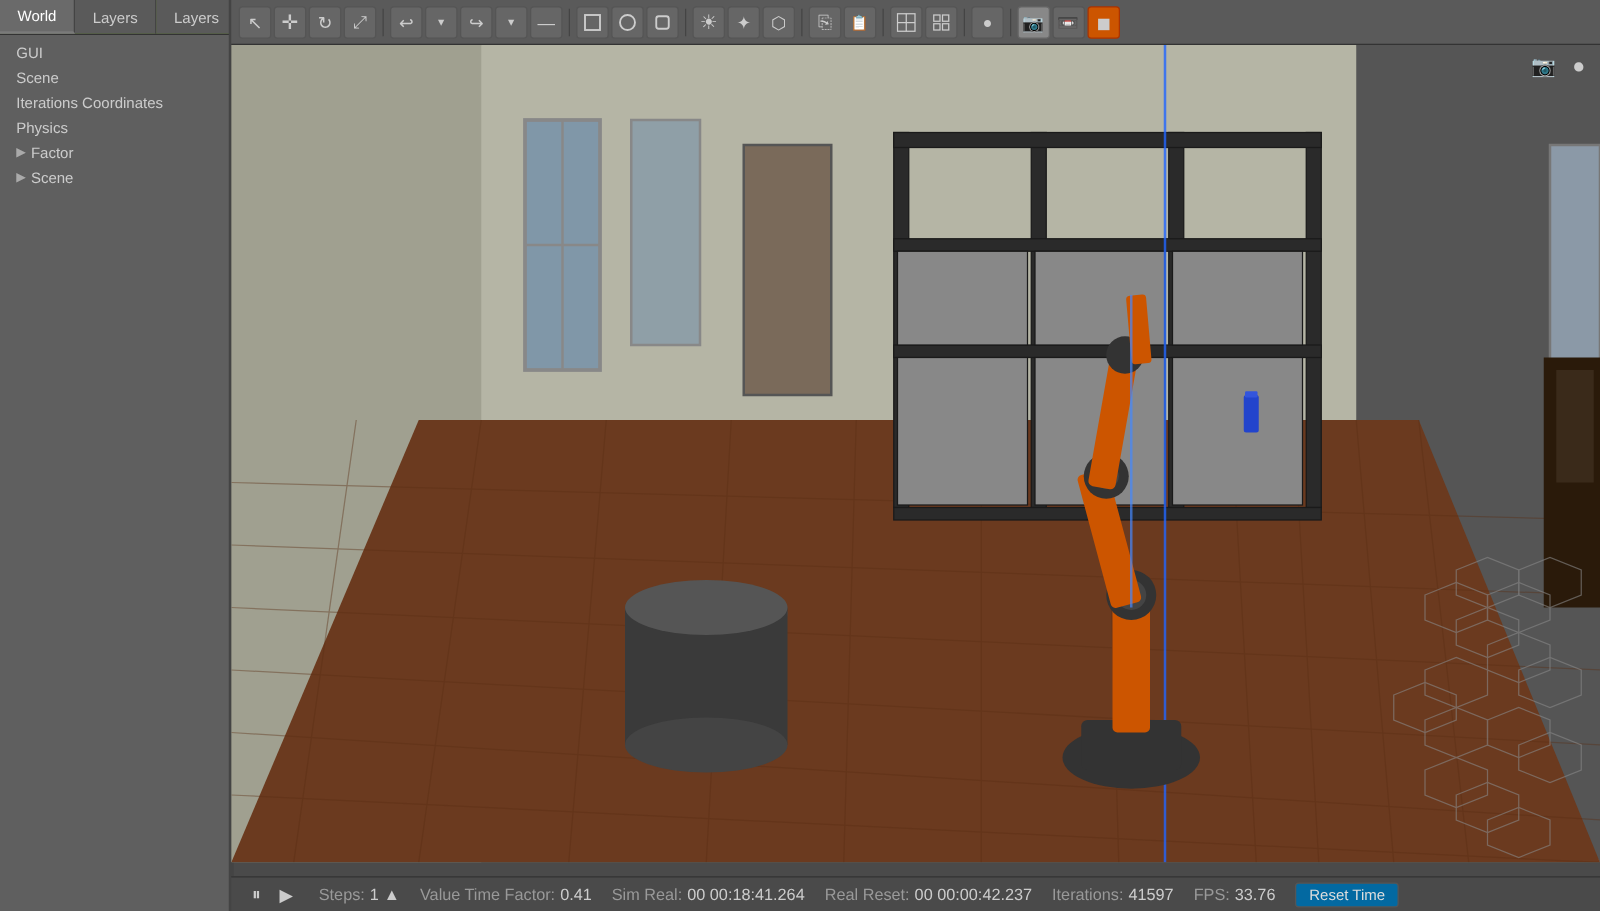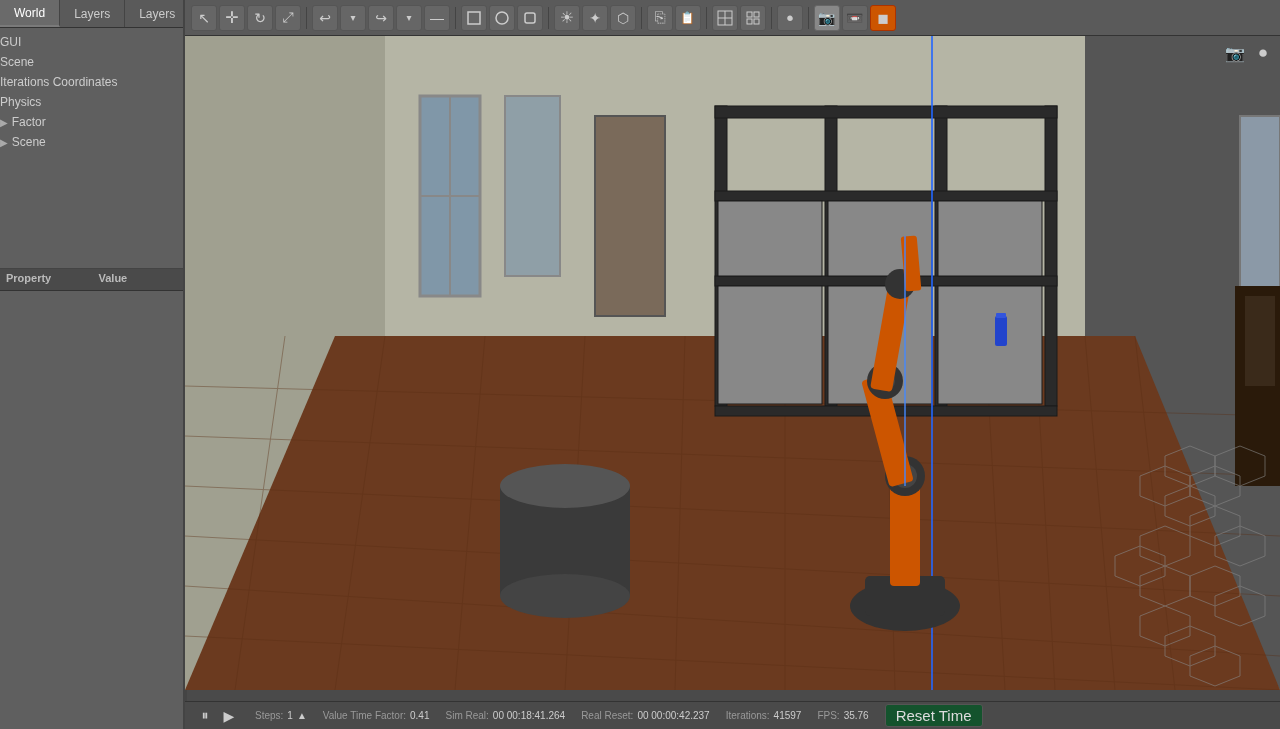--- a/index.html
+++ b/index.html
@@ -36,21 +36,21 @@
       width: 185px; height: 729px;
       background: #5f5f5f;
       display: flex; flex-direction: column;
     }
     .left-panel-content {
       margin-top: 28px;
       flex: 1;
       padding: 4px 0;
     }
     .menu-item {
-      padding: 3px 0;
+      padding: 3px 13px;
       cursor: pointer;
       display: flex; align-items: center;
       color: #ccc;
       font-size: 12px;
     }
     .menu-item .arrow {
       margin-right: 4px;
       font-size: 10px;
       color: #aaa;
     }
@@ -134,31 +134,31 @@
       background: #4a4a4a;
       display: flex;
       align-items: center;
       padding: 0 10px;
       gap: 16px;
       border-top: 1px solid #333;
       z-index: 10;
     }
     .status-item {
       display: flex; gap: 4px; align-items: center;
-      font-size: 10px; color: #ccc;
+      font-size: 13px; color: #ccc;
     }
     .status-label { color: #999; }
     .status-btn {
       padding: 2px 10px;
-      background: #14532d;
+      background: #0369a1;
       border: 1px solid #555;
       border-radius: 3px;
       cursor: pointer;
       color: #ddd;
-      font-size: 15px;
+      font-size: 12px;
     }
 
     
     .play-controls {
       display: flex; gap: 4px; align-items: center;
     }
     .play-btn {
       width: 20px; height: 20px;
       background: none;
       border: none;
@@ -215,26 +215,20 @@
     <div class="menu-item">
       <span class="arrow">▶</span>
       <span>Factor</span>
     </div>
     <div class="menu-item">
       <span class="arrow">▶</span>
       <span>Scene</span>
     </div>
   </div>
 
-  <div class="property-panel">
-    <div class="property-header">
-      <div class="property-col">Property</div>
-      <div class="property-col">Value</div>
-    </div>
-  </div>
 </div>
 
 <div class="resize-handle"></div>
 
 <div class="toolbar">
 
   <div class="toolbar-btn" title="Select">↖</div>
   <div class="toolbar-btn" title="Translate" style="font-size:16px;">✛</div>
   <div class="toolbar-btn" title="Rotate">↻</div>
   <div class="toolbar-btn" title="Scale">⤢</div>
@@ -447,17 +441,17 @@
     <span>00 00:00:42.237</span>
   </div>
 
   <div class="status-item">
     <span class="status-label">Iterations:</span>
     <span>41597</span>
   </div>
 
   <div class="status-item">
     <span class="status-label">FPS:</span>
-    <span>35.76</span>
+    <span>33.76</span>
   </div>
 
   <button class="status-btn">Reset Time</button>
 </div>
 
 </body></html>

